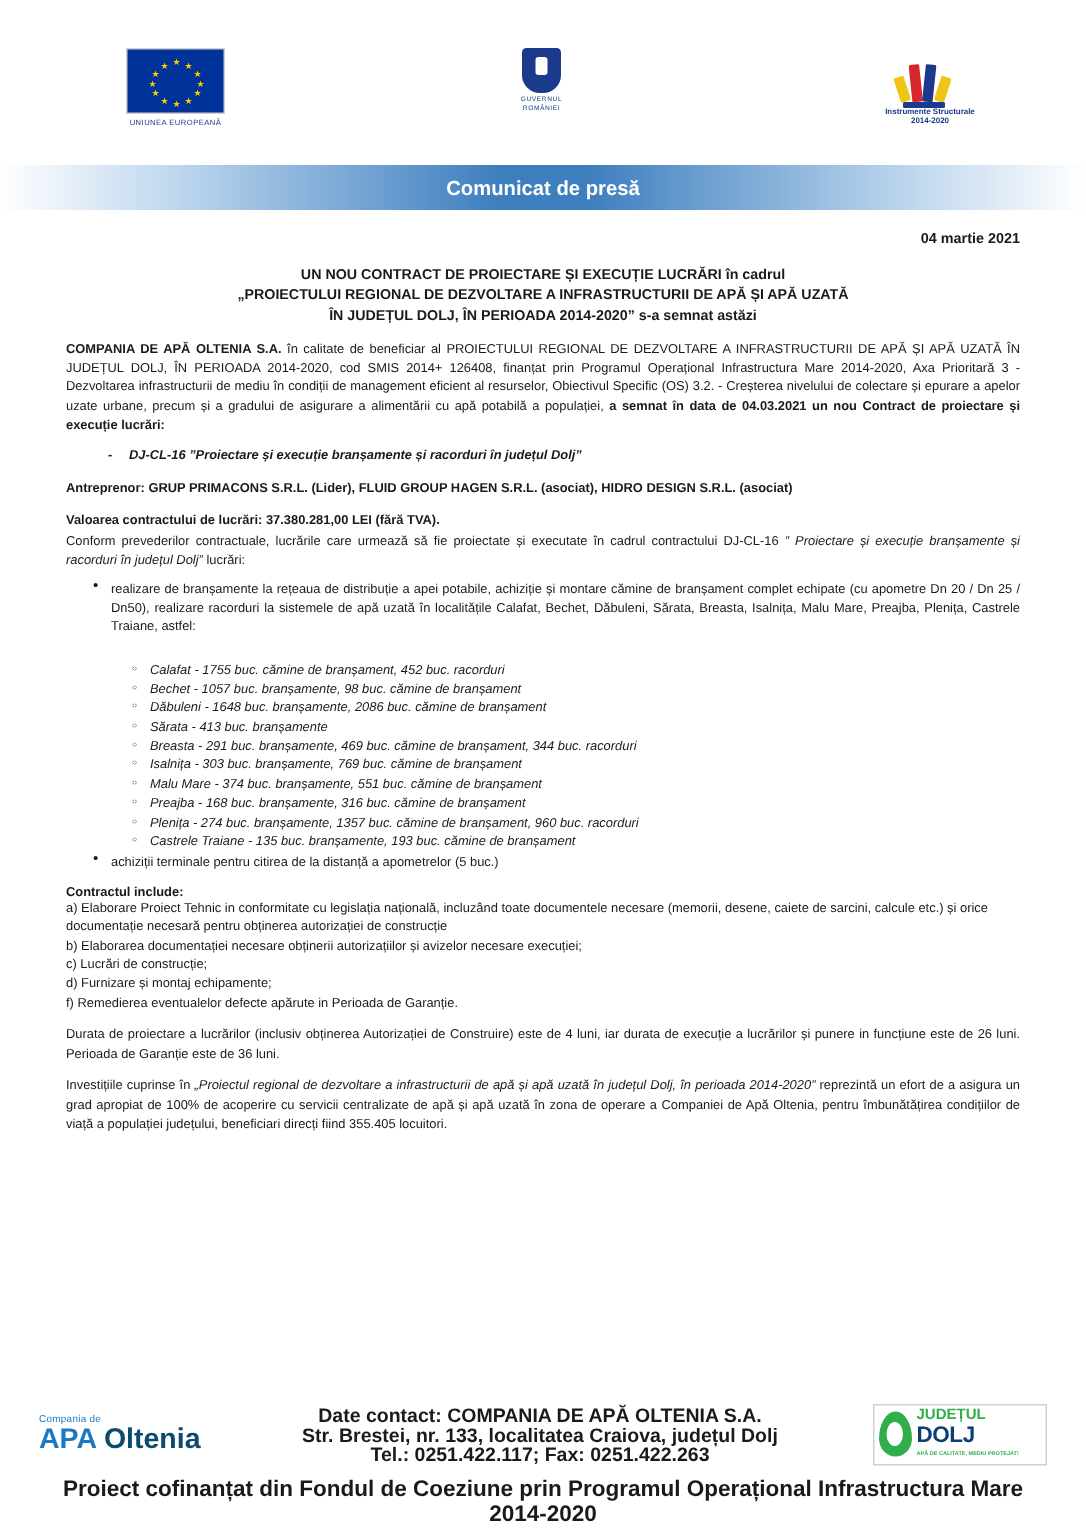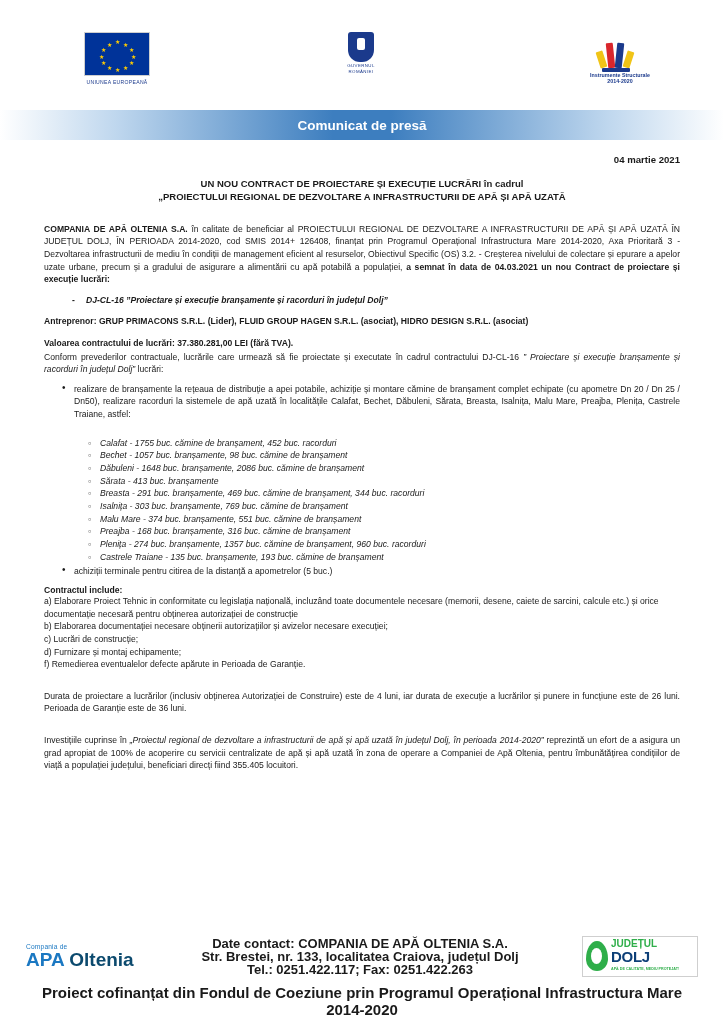--- a/index.html
+++ b/index.html
@@ -125,21 +125,21 @@
     font-weight: bold;
     font-size: 9.5px;
     line-height: 13.4px;
     margin-top: 12px;
   }
 
   p { margin: 0; }
   .body-p {
     text-align: justify;
     line-height: 12.6px;
-    margin-top: 19px;
+    margin-top: 9px;
   }
   .tight { margin-top: 1px; }
   b { font-weight: bold; }
   i { font-style: italic; }
 
   .dash-item {
     margin-top: 8px;
     padding-left: 28px;
     font-style: italic;
     font-weight: bold;
@@ -303,20 +303,21 @@
 
   <div class="banner">
     <div class="banner-title">Comunicat de presă</div>
   </div>
 
   <div class="date-line">04 martie 2021</div>
 
   <div class="title-block">
     <div><span>UN NOU CONTRACT DE PROIECTARE ȘI EXECUȚIE LUCRĂRI</span><span> în cadrul</span></div>
     <div>„PROIECTULUI REGIONAL DE DEZVOLTARE A INFRASTRUCTURII DE APĂ ȘI APĂ UZATĂ</div>
+    <div>ÎN JUDEȚUL DOLJ, ÎN PERIOADA 2014-2020” s-a semnat astăzi</div>
   </div>
 
   <p class="body-p"><b>COMPANIA DE APĂ OLTENIA S.A.</b><span> în calitate de beneficiar al PROIECTULUI REGIONAL DE DEZVOLTARE A INFRASTRUCTURII DE APĂ ȘI APĂ UZATĂ ÎN JUDEȚUL DOLJ, ÎN PERIOADA 2014-2020, cod SMIS 2014+ 126408, finanțat prin Programul Operațional Infrastructura Mare 2014-2020, Axa Prioritară 3 - Dezvoltarea infrastructurii de mediu în condiții de management eficient al resurselor, Obiectivul Specific (OS) 3.2. - Creșterea nivelului de colectare și epurare a apelor uzate urbane, precum și a gradului de asigurare a alimentării cu apă potabilă a populației, </span><b>a semnat în data de 04.03.2021 un nou Contract de proiectare și execuție lucrări:</b></p>
 
   <div class="dash-item"><span class="dash">-</span><span>DJ-CL-16 ”Proiectare și execuție branșamente și racorduri în județul Dolj”</span></div>
 
   <div class="contractor"><span>Antreprenor: </span><span class="val">GRUP PRIMACONS S.R.L. (Lider), FLUID GROUP HAGEN S.R.L. (asociat), HIDRO DESIGN S.R.L. (asociat)</span></div>
   <div class="contractor tight"><span>Valoarea contractului de lucrări: </span><span class="val">37.380.281,00 LEI (fără TVA).</span></div>
 
   <p class="body-p tight"><span>Conform prevederilor contractuale, lucrările care urmează să fie proiectate și executate în cadrul contractului DJ-CL-16 </span><i>” Proiectare și execuție branșamente și racorduri în județul Dolj”</i><span> lucrări:</span></p>

